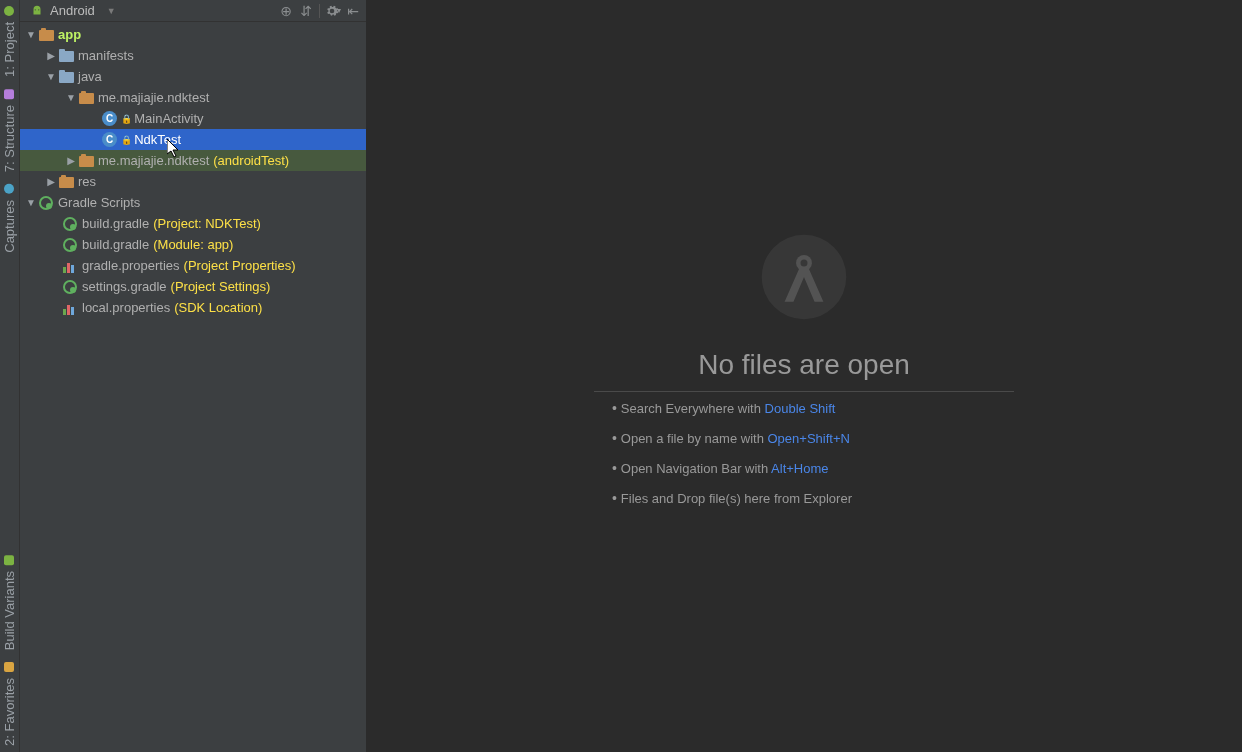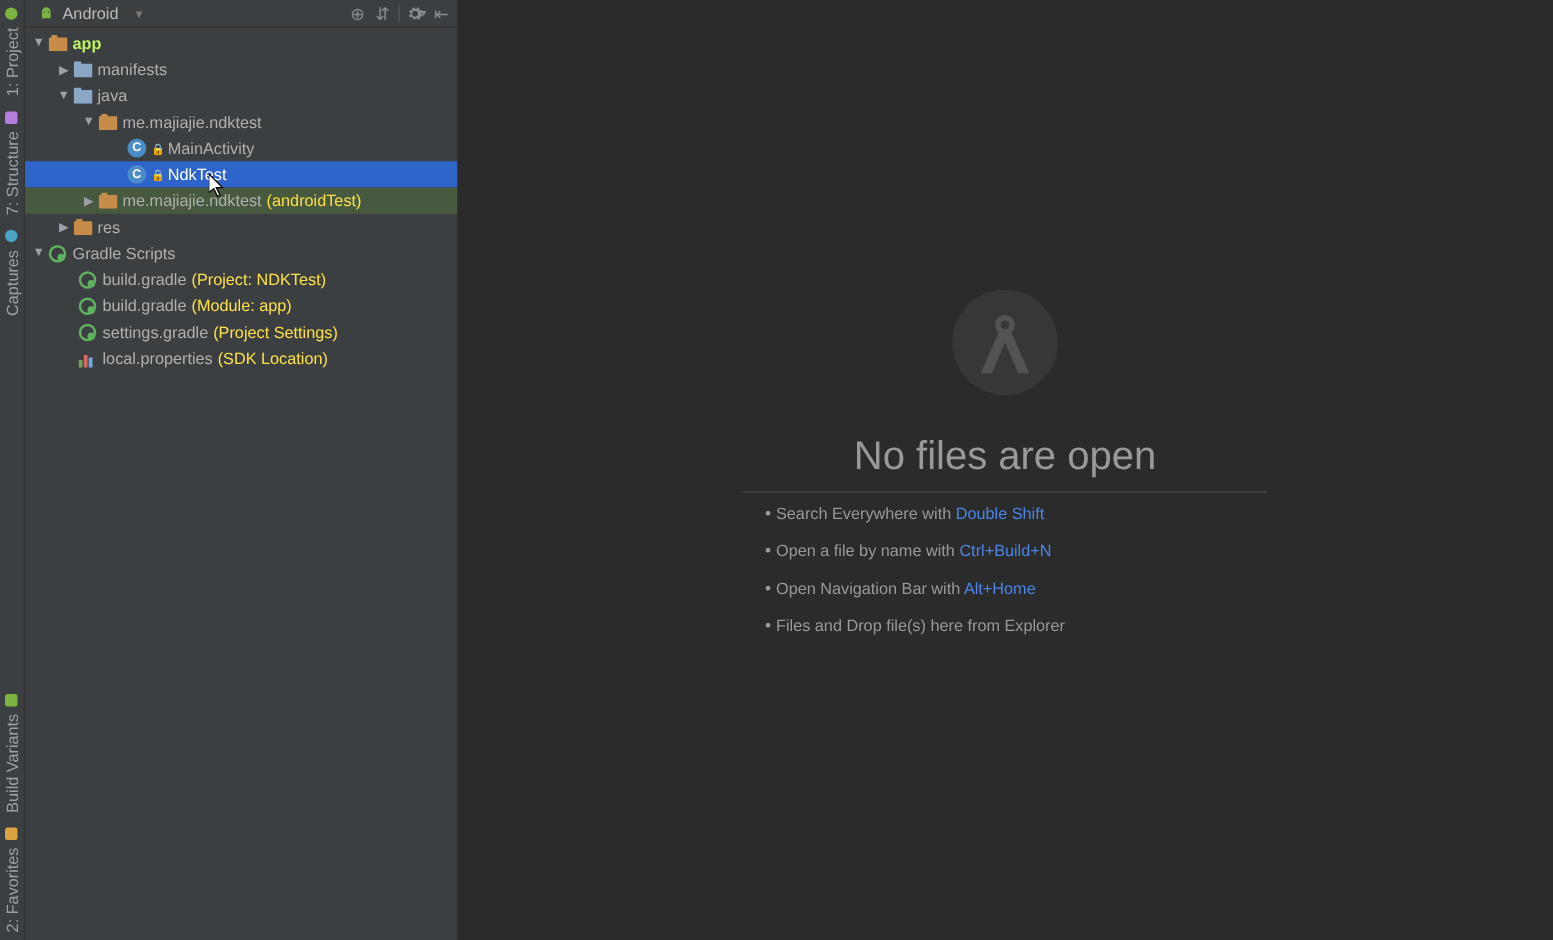--- a/index.html
+++ b/index.html
@@ -37,21 +37,21 @@
 .prop-icon-bars span:nth-child(1){ height:6px; background:#6aa84f;}
 .prop-icon-bars span:nth-child(2){ height:10px; background:#e06666;}
 .prop-icon-bars span:nth-child(3){ height:8px; background:#6fa8dc;}
 .dim { color:#fde047; margin-left:4px; }
 .lock-badge { font-size:9px; color:#b8a33e; margin-left:2px; margin-right:2px; }
 
 
 .editor { flex:1; background:#2b2b2b; display:flex; align-items:center; justify-content:center; }
 .empty { width:420px; display:flex; flex-direction:column; align-items:center; }
 .logo { width:88px; height:88px; margin-bottom:28px; opacity:0.85; }
-.empty h1 { font-size:32px; font-weight:normal; color:#999; padding:0 60px 10px; border-bottom:1px solid #4a4a4a; width:100%; text-align:center; }
+.empty h1 { font-size:28px; font-weight:normal; color:#999; padding:0 60px 10px; border-bottom:1px solid #4a4a4a; width:100%; text-align:center; }
 .tips { margin-top:8px; align-self:flex-start; padding-left:18px; }
 .tip { color:#999; font-size:14px; margin-bottom:14px; }
 .tip .key { color:#4a86e8; }
 
 .android-robot { width:14px; height:14px; display:inline-block; }
 </style>
 </head>
 <body>
 
 <div class="left-stripe">
@@ -200,20 +200,31 @@
         </span>
       <span>build.gradle</span>
       <span class="dim">(Project: NDKTest)</span>
     </div>
     <div class="tree-row" style="padding-left:42px">
       <span class="node-icon">
           <span class="gradle-icon"></span>
         </span>
       <span>build.gradle</span>
       <span class="dim">(Module: app)</span>
+    </div>
+    <div class="tree-row" style="padding-left:42px">
+      <span class="node-icon">
+          <span class="prop-icon-bars">
+            <span></span>
+            <span></span>
+            <span></span>
+          </span>
+        </span>
+      <span>gradle.properties</span>
+      <span class="dim">(Project Properties)</span>
     </div>
     <div class="tree-row" style="padding-left:42px">
       <span class="node-icon">
           <span class="gradle-icon"></span>
         </span>
       <span>settings.gradle</span>
       <span class="dim">(Project Settings)</span>
     </div>
     <div class="tree-row" style="padding-left:42px">
       <span class="node-icon">
@@ -235,21 +246,21 @@
       <svg viewBox="0 0 100 100">
         <circle cx="50" cy="50" r="48" fill="#3a3a3a"></circle>
         <path d="M50 28 L72 78 L62 78 L50 50 L38 78 L28 78 Z" fill="#5b5b5b"></path>
         <circle cx="50" cy="34" r="9" fill="#5b5b5b"></circle>
         <circle cx="50" cy="34" r="4" fill="#3a3a3a"></circle>
       </svg>
     </div>
     <h1>No files are open</h1>
     <div class="tips">
       <div class="tip">• <span>Search Everywhere with </span> <span class="key">Double Shift</span></div>
-      <div class="tip">• <span>Open a file by name with </span> <span class="key">Ctrl+Build+N</span></div>
+      <div class="tip">• <span>Open a file by name with </span> <span class="key">Open+Shift+N</span></div>
       <div class="tip">• <span>Open Navigation Bar with </span> <span class="key">Alt+Home</span></div>
       <div class="tip">• <span>Files and Drop file(s) here from Explorer</span></div>
     </div>
   </div>
 </div>
 
 <div style="position:absolute;left:167px;top:139px;pointer-events:none;">
   <svg width="16" height="20" viewBox="0 0 16 20">
       <path d="M0 0 L0 15 L4 12 L7 18 L9 17 L6 11 L11 11 Z" fill="#fff" stroke="#000" stroke-width="1"></path>
     </svg>

